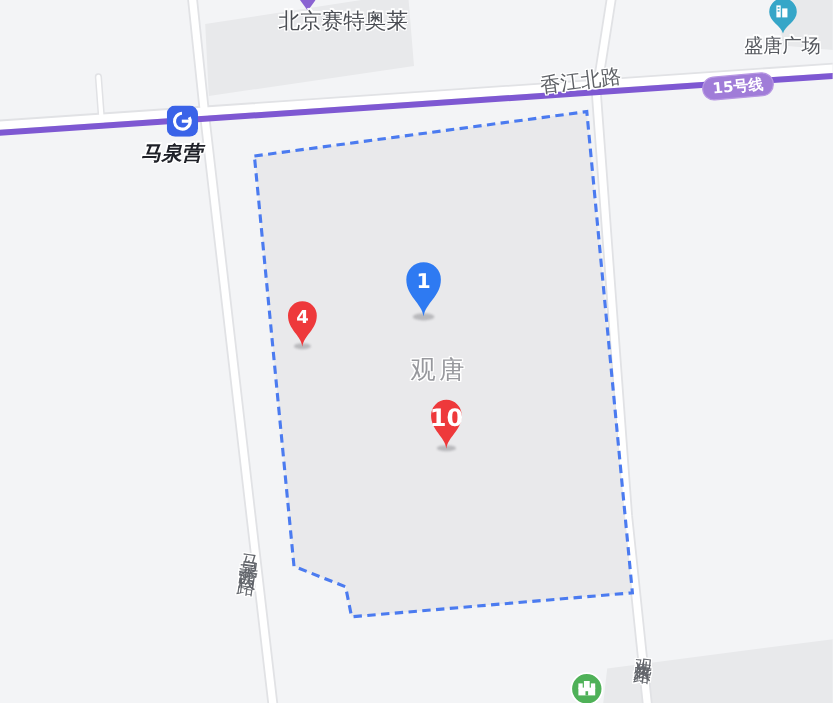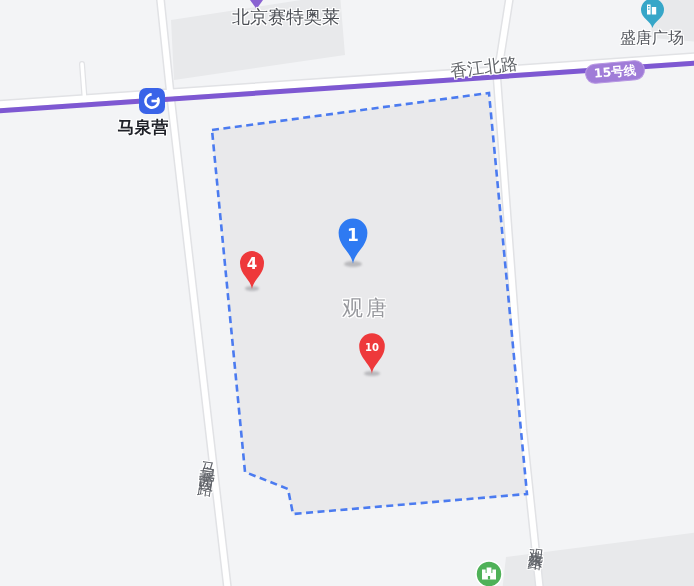--- a/index.html
+++ b/index.html
@@ -86,21 +86,21 @@
     <polygon points="0,0 13,0 6.5,9" fill="#8a63d2"></polygon>
   </svg>
 
   <div class="abs poi-label halo" style="left:175px;top:5px;width:165px;text-align:right;">北京赛特奥莱</div>
 
   <svg class="poi-icon" style="left:139px;top:88px" width="26" height="26" viewBox="0 0 26 26">
     <rect x="0" y="0" width="26" height="26" rx="7" fill="#3a63e8"></rect>
     <circle cx="13" cy="13" r="6.6" fill="none" stroke="#ffffff" stroke-width="2.6" stroke-dasharray="34 8" transform="rotate(-30 13 13)"></circle>
     <rect x="12.5" y="11.7" width="7" height="2.6" fill="#ffffff"></rect>
   </svg>
-  <div class="abs station-label halo" style="left:112px;top:116px;width:62px;text-align:center;">马泉营</div>
+  <div class="abs station-label halo" style="left:112px;top:116px;width:62px;text-align:center;font-style:italic;">马泉营</div>
 
   <svg class="poi-icon" style="left:639px;top:-2px" width="27" height="31" viewBox="0 0 27 31">
     <path d="M13.5,30 C12,23.5 2,20 2,12 A11.5,11.5 0 1,1 25,12 C25,20 15,23.5 13.5,30 Z" fill="#36a6c8"></path>
     <rect x="8" y="6.5" width="3.6" height="10" fill="#ffffff"></rect>
     <rect x="12.8" y="9" width="4.4" height="7.5" fill="#ffffff"></rect>
     <rect x="9" y="8" width="1.6" height="1.2" fill="#36a6c8"></rect>
     <rect x="9" y="10.5" width="1.6" height="1.2" fill="#36a6c8"></rect>
   </svg>
   <div class="abs plaza-label halo" style="left:610px;top:28px;width:84px;text-align:center;">盛唐广场</div>
 
@@ -123,21 +123,21 @@
     <svg width="30" height="42" viewBox="0 0 30 42">
       <path d="M15,41 C13.8,31.5 3,26.8 3,15 A12,12 0 1,1 27,15 C27,26.8 16.2,31.5 15,41 Z" fill="#ee393b"></path>
     </svg>
     <span class="pin-num" style="top:5px;font-size:15px;">4</span>
   </div>
 
   <div class="pin" style="left:356px;top:330px;width:32px;height:45px;">
     <svg width="32" height="45" viewBox="0 0 30 42" preserveAspectRatio="none">
       <path d="M15,41 C13.8,31.5 3,26.8 3,15 A12,12 0 1,1 27,15 C27,26.8 16.2,31.5 15,41 Z" fill="#ee393b"></path>
     </svg>
-    <span class="pin-num" style="top:7px;font-size:10px;">10</span>
+    <span class="pin-num" style="top:7px;font-size:20px;">10</span>
   </div>
 
   <div class="abs area-label halo" style="left:342px;top:294px;">观唐</div>
 
   <div class="abs v-road halo" style="left:200px;top:449px;transform:rotate(8deg);">马泉营西路</div>
 
   <div class="abs v-road east halo" style="left:528px;top:537px;transform:rotate(6deg);">观唐东路</div>
 
   <svg class="poi-icon" style="left:475px;top:560px" width="28" height="28" viewBox="0 0 28 28">
     <circle cx="14" cy="14" r="13" fill="#4fb158" stroke="#ffffff" stroke-width="1.5"></circle>

